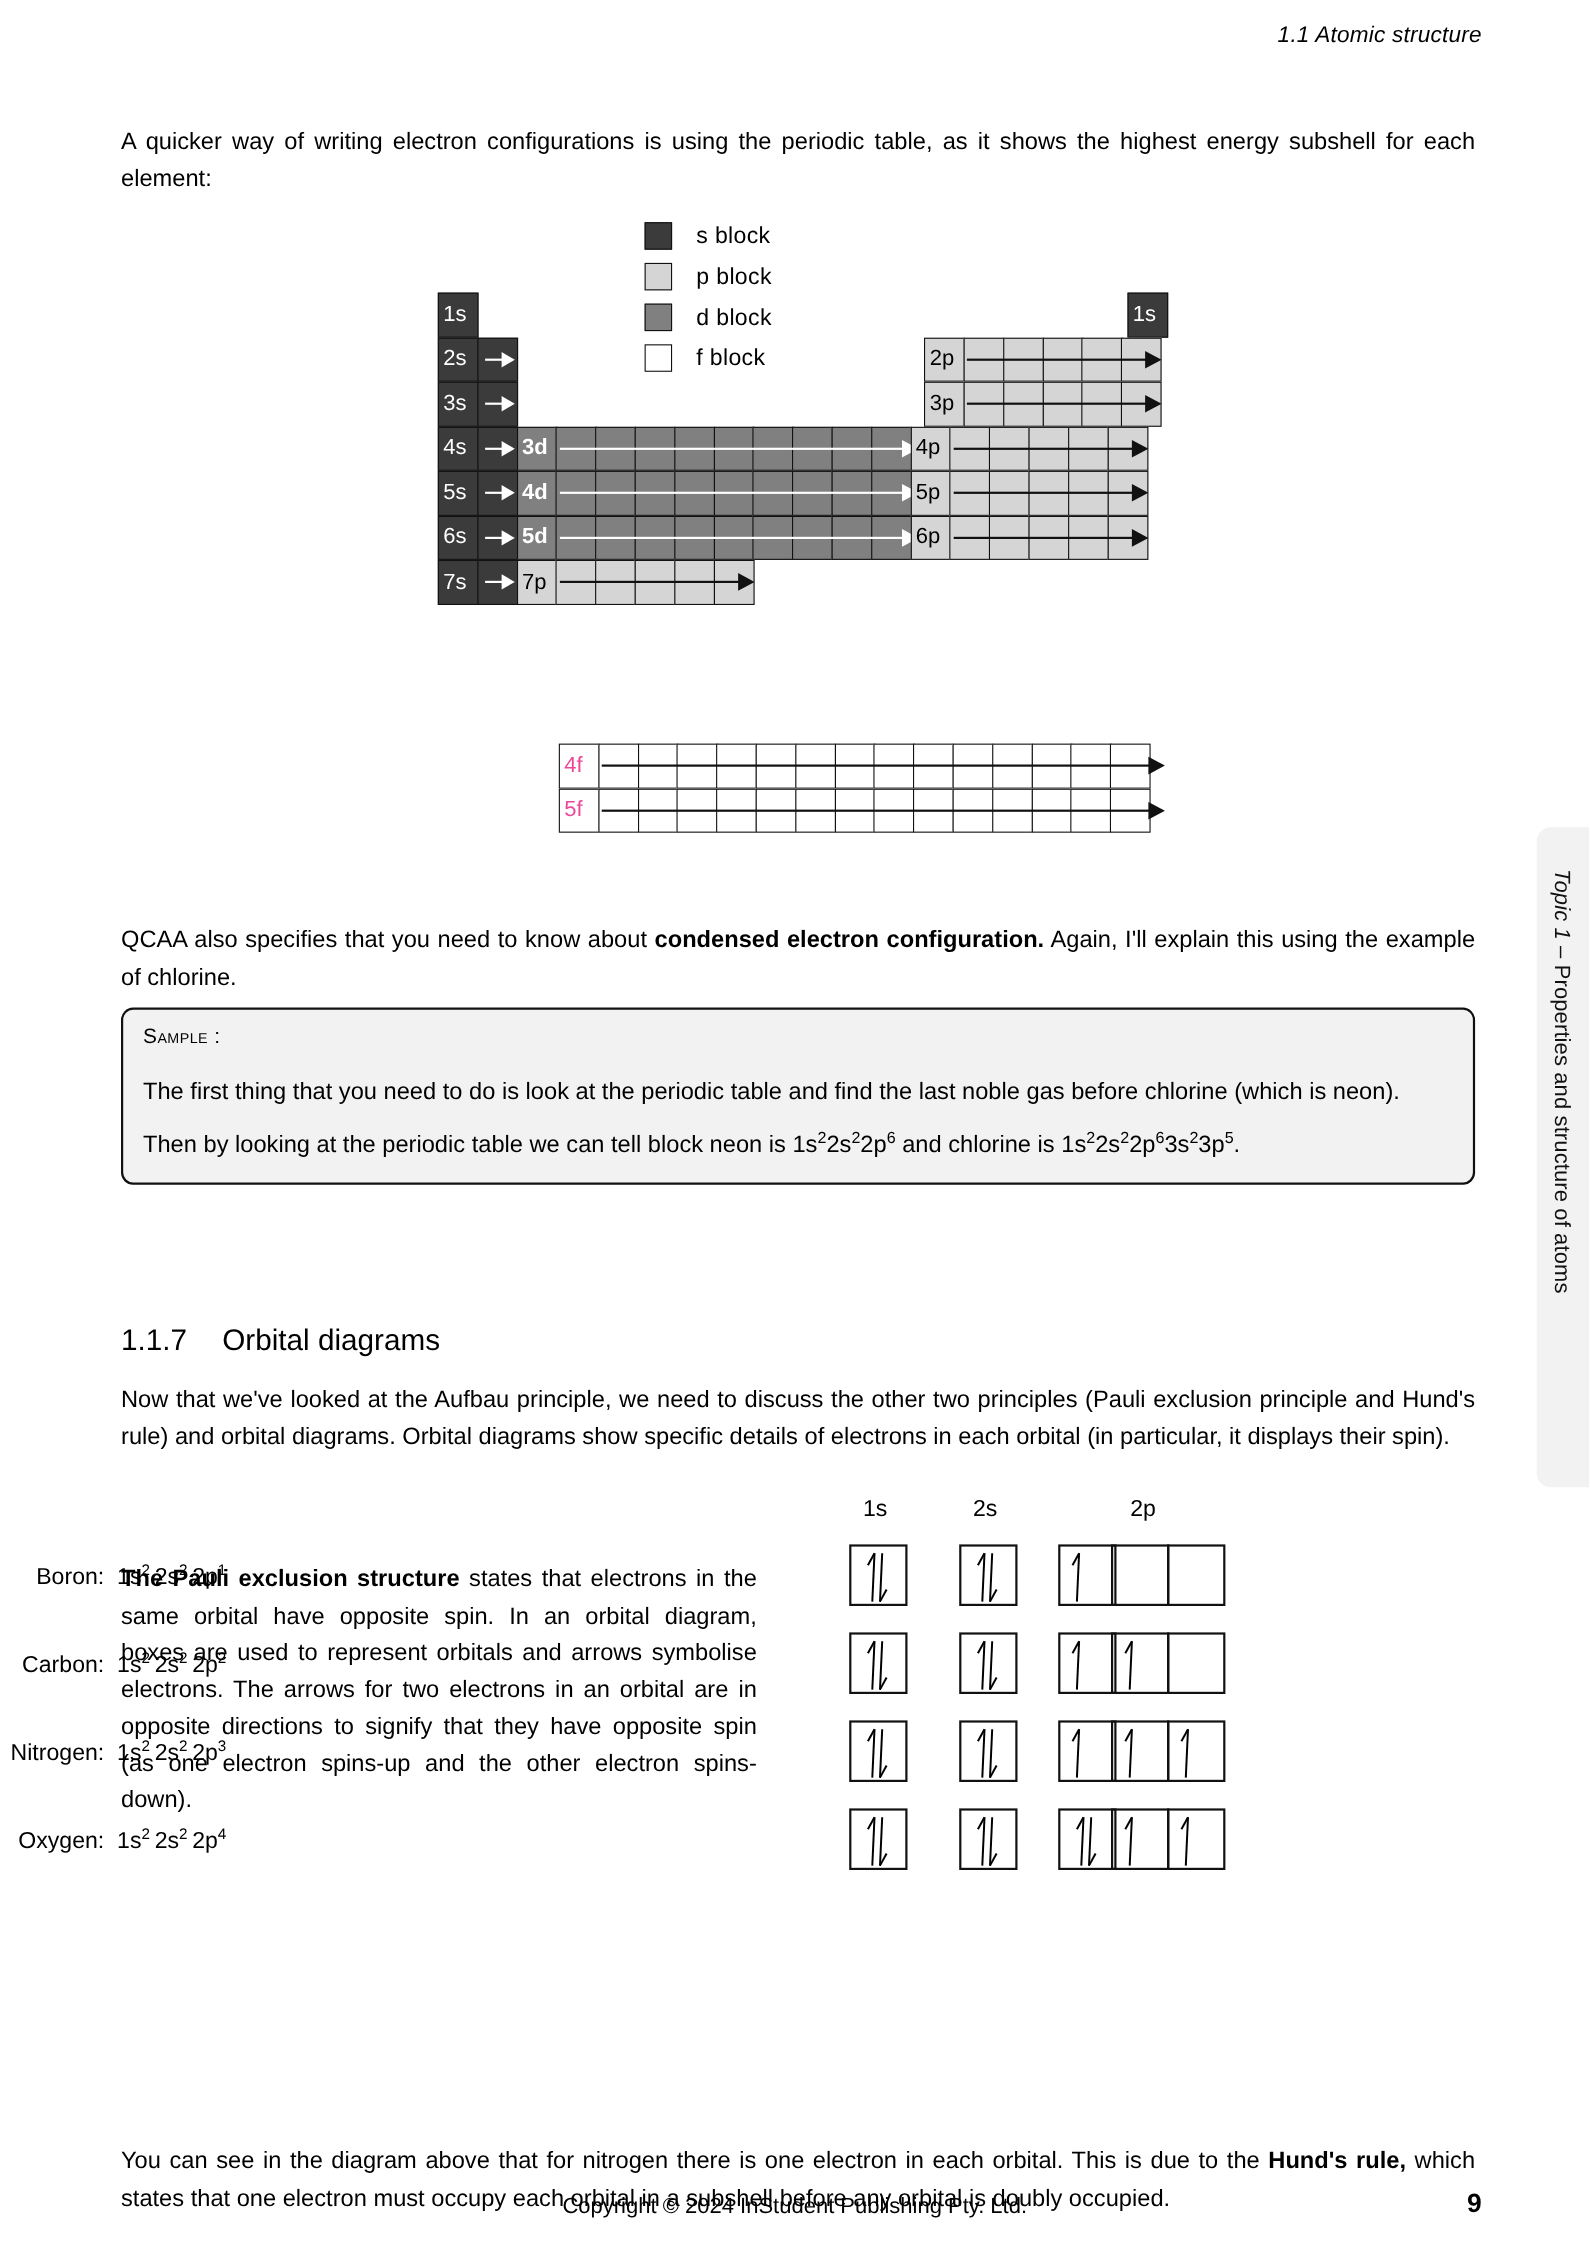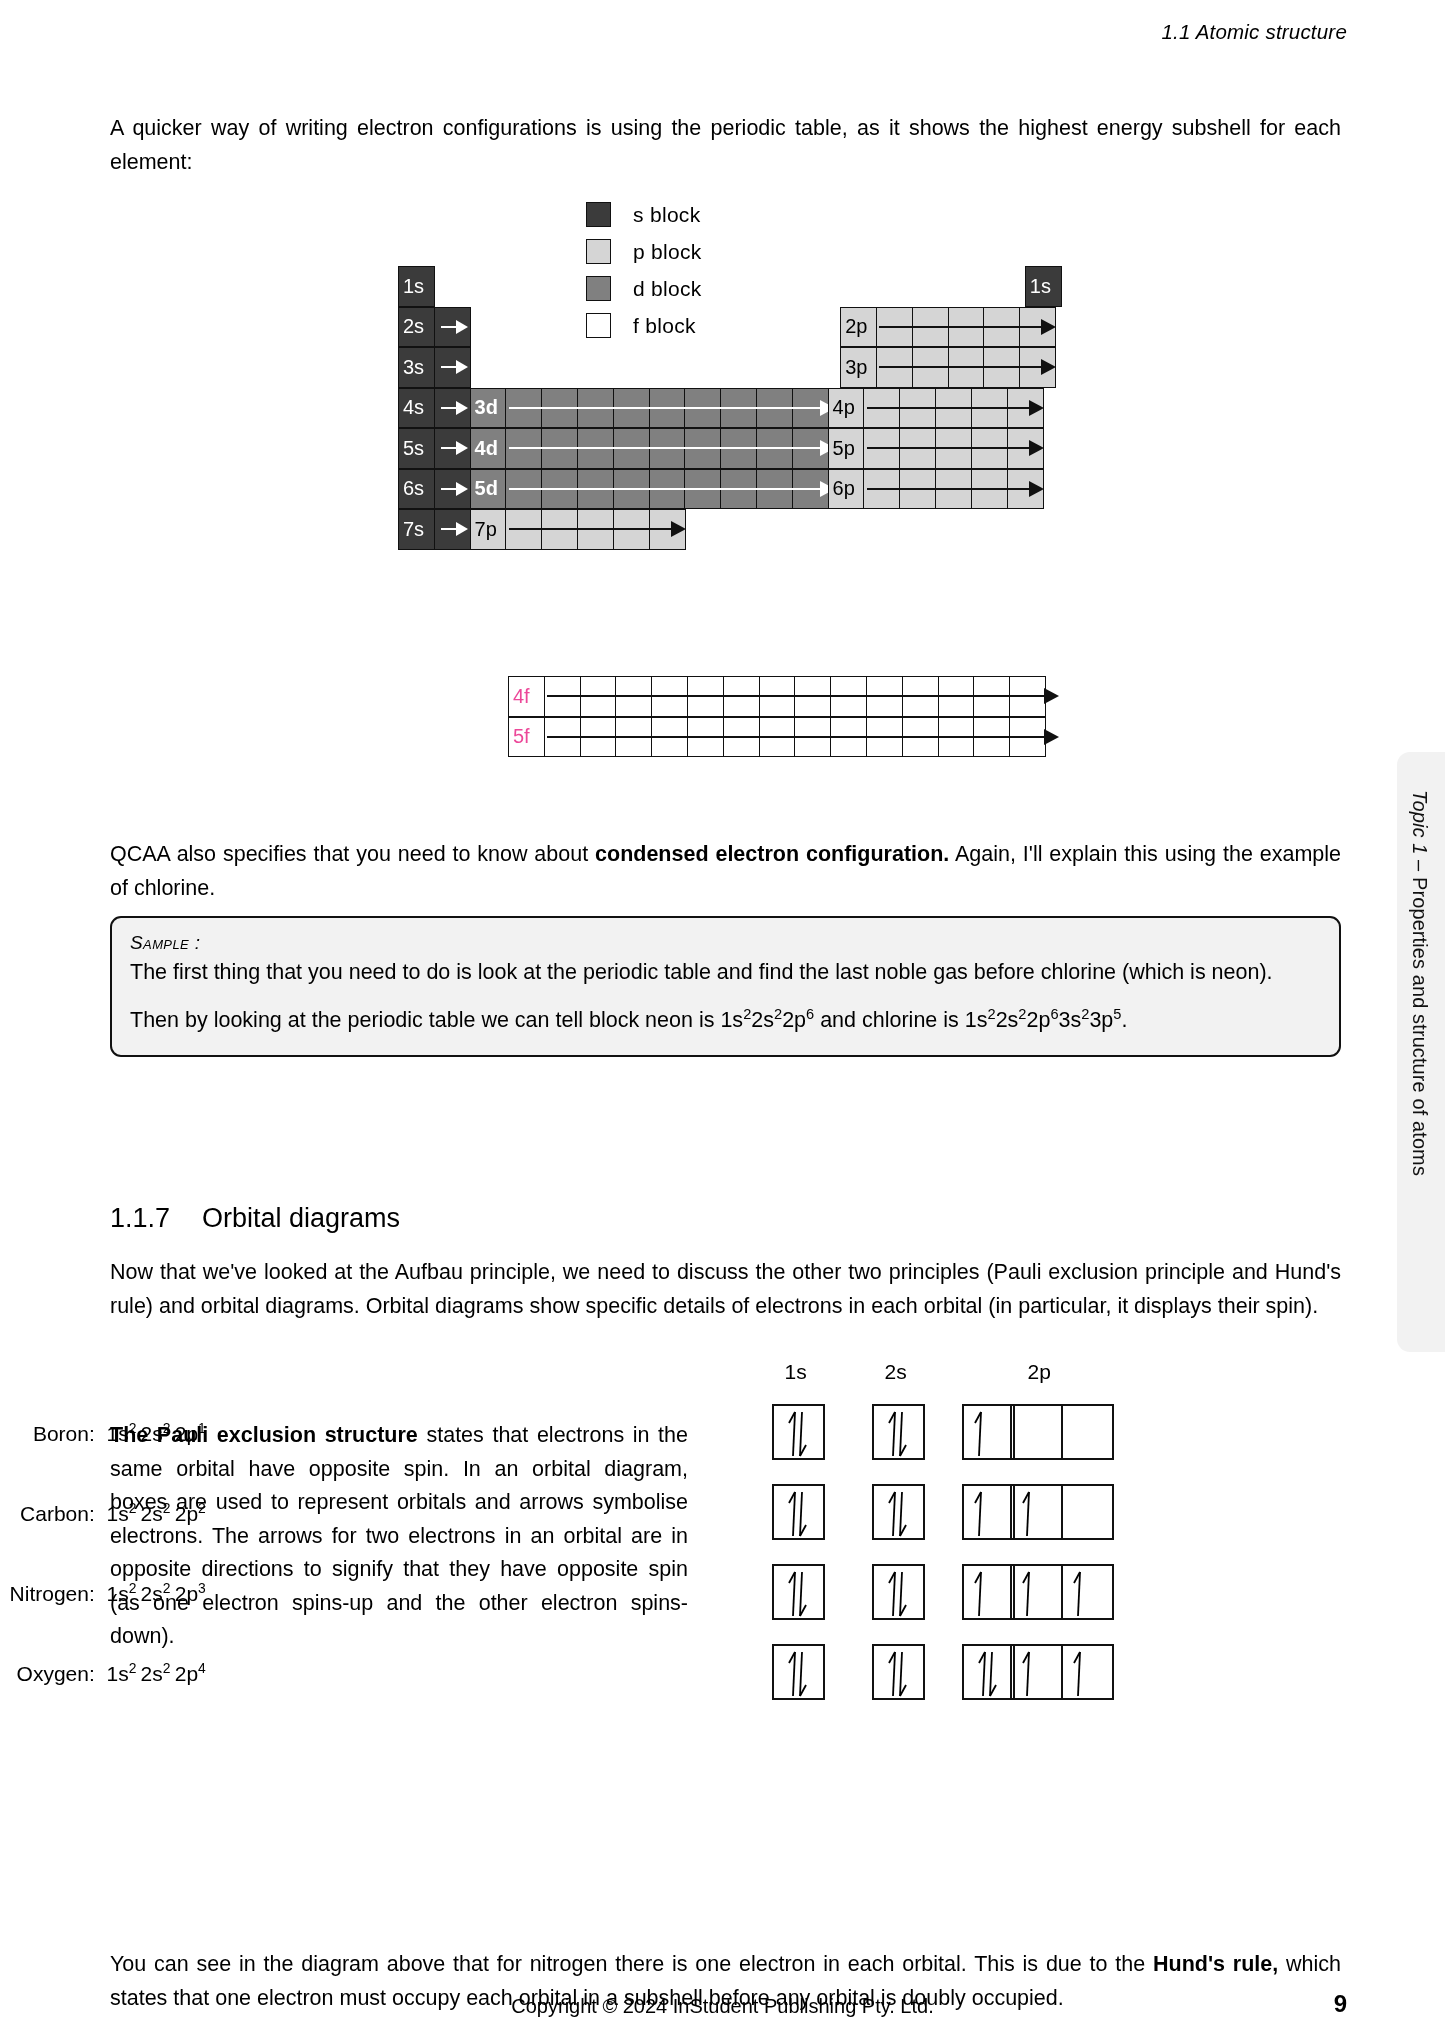--- a/index.html
+++ b/index.html
@@ -164,22 +164,21 @@
     box-sizing: border-box;
     background: #f2f2f2;
     border: 2.2px solid #111;
     border-radius: 11px;
     padding: 14px 18px 18px 18px;
   }
   .sample-label {
     font-size: 19px;
     font-variant: small-caps;
     letter-spacing: .4px;
-    margin-bottom: 2px;
-    font-style: italic;
+    margin-bottom: 22px;
   }
   .sample-p {
     font-size: 21.5px;
     line-height: 33.5px;
     margin: 0 0 14px 0;
     text-align: left;
   }
   .sample-p:last-child { margin-bottom: 0; }
   sup { font-size: .68em; vertical-align: super; line-height: 0; }
 

